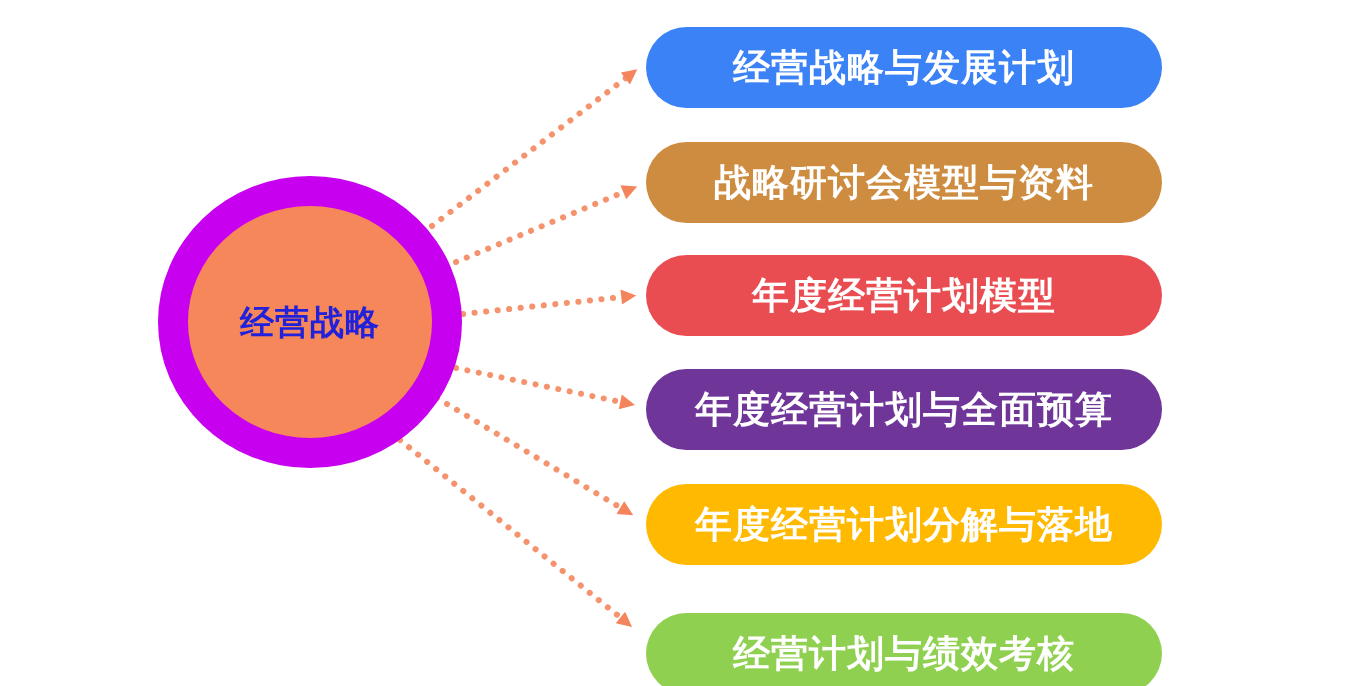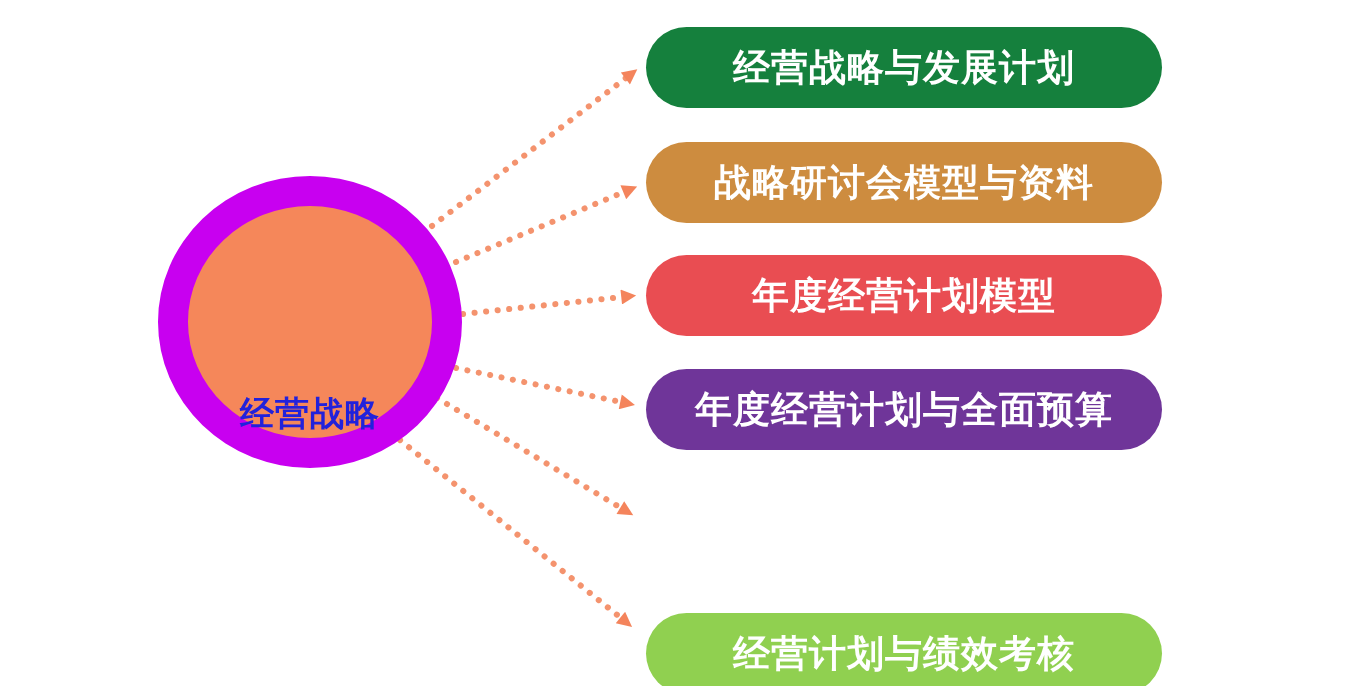--- a/index.html
+++ b/index.html
@@ -33,21 +33,21 @@
     left: 158px;
     top: 176px;
     width: 304px;
     height: 292px;
     box-sizing: border-box;
     border-style: solid;
     border-width: 30px;
     border-radius: 50%;
     z-index: 2;
     display: flex;
-    align-items: flex-end;
+    align-items: center;
     justify-content: center;
   }
   .center-text {
     text-align: center;
     font-size: 34px;
     font-weight: bold;
     line-height: 50px;
     letter-spacing: 1px;
   }
   .pill {
@@ -91,29 +91,32 @@
     <line class="arrow-line" x1="437" y1="398" x2="621" y2="508" marker-end="url(#ah)" style="stroke: rgb(244, 147, 110);"></line>
     <line class="arrow-line" x1="400" y1="440" x2="621" y2="618" marker-end="url(#ah)" style="stroke: rgb(244, 147, 110);"></line>
   </svg>
 
   <div class="center-circle" style="background: rgb(245, 135, 90); border-color: rgb(200, 0, 240);">
     <div class="center-text" style="color: rgb(33, 33, 219);">
       <div>经营战略</div>
     </div>
   </div>
 
-  <div class="pill pill-1" style="background: #15803d;">
+  <div class="pill pill-1" style="background: #3b82f6;">
     <span>经营战略与发展计划</span>
   </div>
   <div class="pill pill-2" style="background: rgb(205, 140, 63);">
     <span>战略研讨会模型与资料</span>
   </div>
   <div class="pill pill-3" style="background: rgb(233, 77, 82);">
     <span>年度经营计划模型</span>
   </div>
   <div class="pill pill-4" style="background: rgb(111, 53, 153);">
     <span>年度经营计划与全面预算</span>
   </div>
+  <div class="pill pill-5" style="background: rgb(255, 185, 0);">
+    <span>年度经营计划分解与落地</span>
+  </div>
   <div class="pill pill-6" style="background: rgb(144, 208, 80); margin-top: 15px;">
     <span>经营计划与绩效考核</span>
   </div>
 
 </div>
 
 </body></html>

